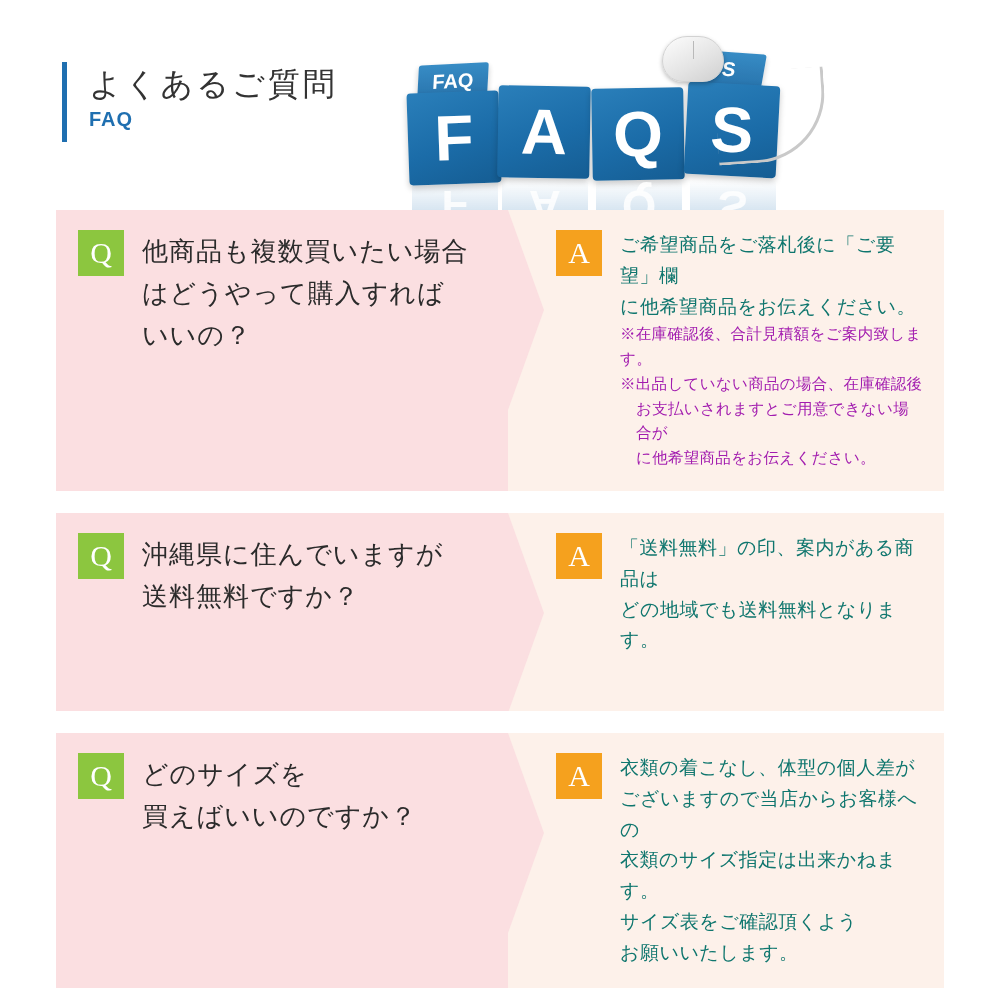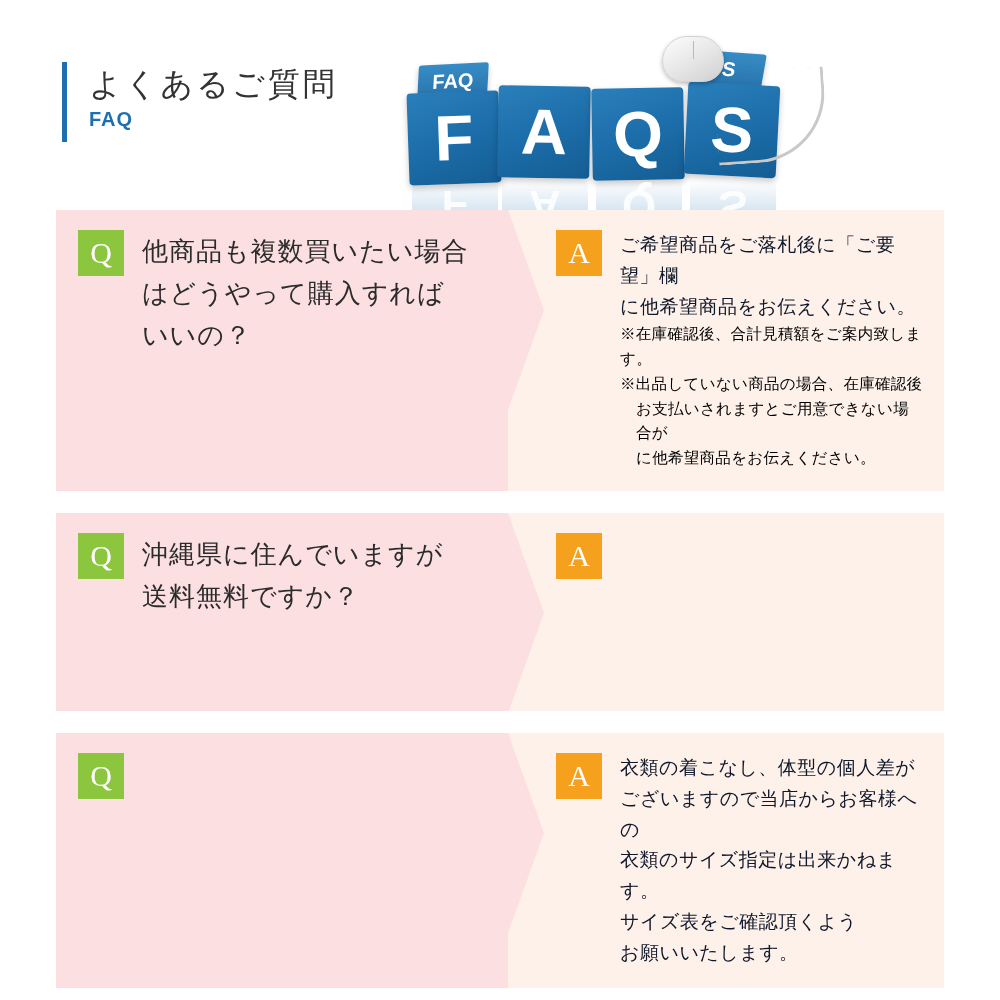--- a/index.html
+++ b/index.html
@@ -194,28 +194,28 @@
   .badge-a { background: #f5a11e; }
 
   .q-text {
     font-size: 26px;
     color: #2b2b2b;
     line-height: 1.62;
     letter-spacing: 1px;
   }
   .a-text {
     font-size: 19px;
-    color: #0f172a;
+    color: #0f766e;
     line-height: 1.62;
     letter-spacing: .5px;
   }
   .a-note {
     font-size: 15.5px;
     line-height: 1.6;
-    color: #000000;
+    color: #a21caf;
     letter-spacing: .3px;
   }
   .a-note.indent { padding-left: 16px; }
 
   .row-1 { min-height: 182px; }
   .row-2 { min-height: 198px; }
   .row-3 { min-height: 182px; }
 </style>
 </head>
 <body>
@@ -280,26 +280,28 @@
       <div class="badge badge-q">Q</div>
       <div class="q-text">沖縄県に住んでいますが<br>送料無料ですか？</div>
       <div class="q-arrow">
         <svg width="36" height="200" viewBox="0 0 36 200" preserveAspectRatio="none">
           <polygon points="0,0 36,100 0,200" fill="#fbdfe1"></polygon>
         </svg>
       </div>
     </div>
     <div class="a-side">
       <div class="badge badge-a">A</div>
+      <div class="a-text">「送料無料」の印、案内がある商品は<br>どの地域でも送料無料となります。</div>
     </div>
   </div>
 
   <div class="faq-row row-3">
     <div class="q-side">
       <div class="badge badge-q">Q</div>
+      <div class="q-text">どのサイズを<br>買えばいいのですか？</div>
       <div class="q-arrow">
         <svg width="36" height="200" viewBox="0 0 36 200" preserveAspectRatio="none">
           <polygon points="0,0 36,100 0,200" fill="#fbdfe1"></polygon>
         </svg>
       </div>
     </div>
     <div class="a-side">
       <div class="badge badge-a">A</div>
       <div class="a-text">衣類の着こなし、体型の個人差が<br>ございますので当店からお客様への<br>衣類のサイズ指定は出来かねます。<br>サイズ表をご確認頂くよう<br>お願いいたします。</div>
     </div>

